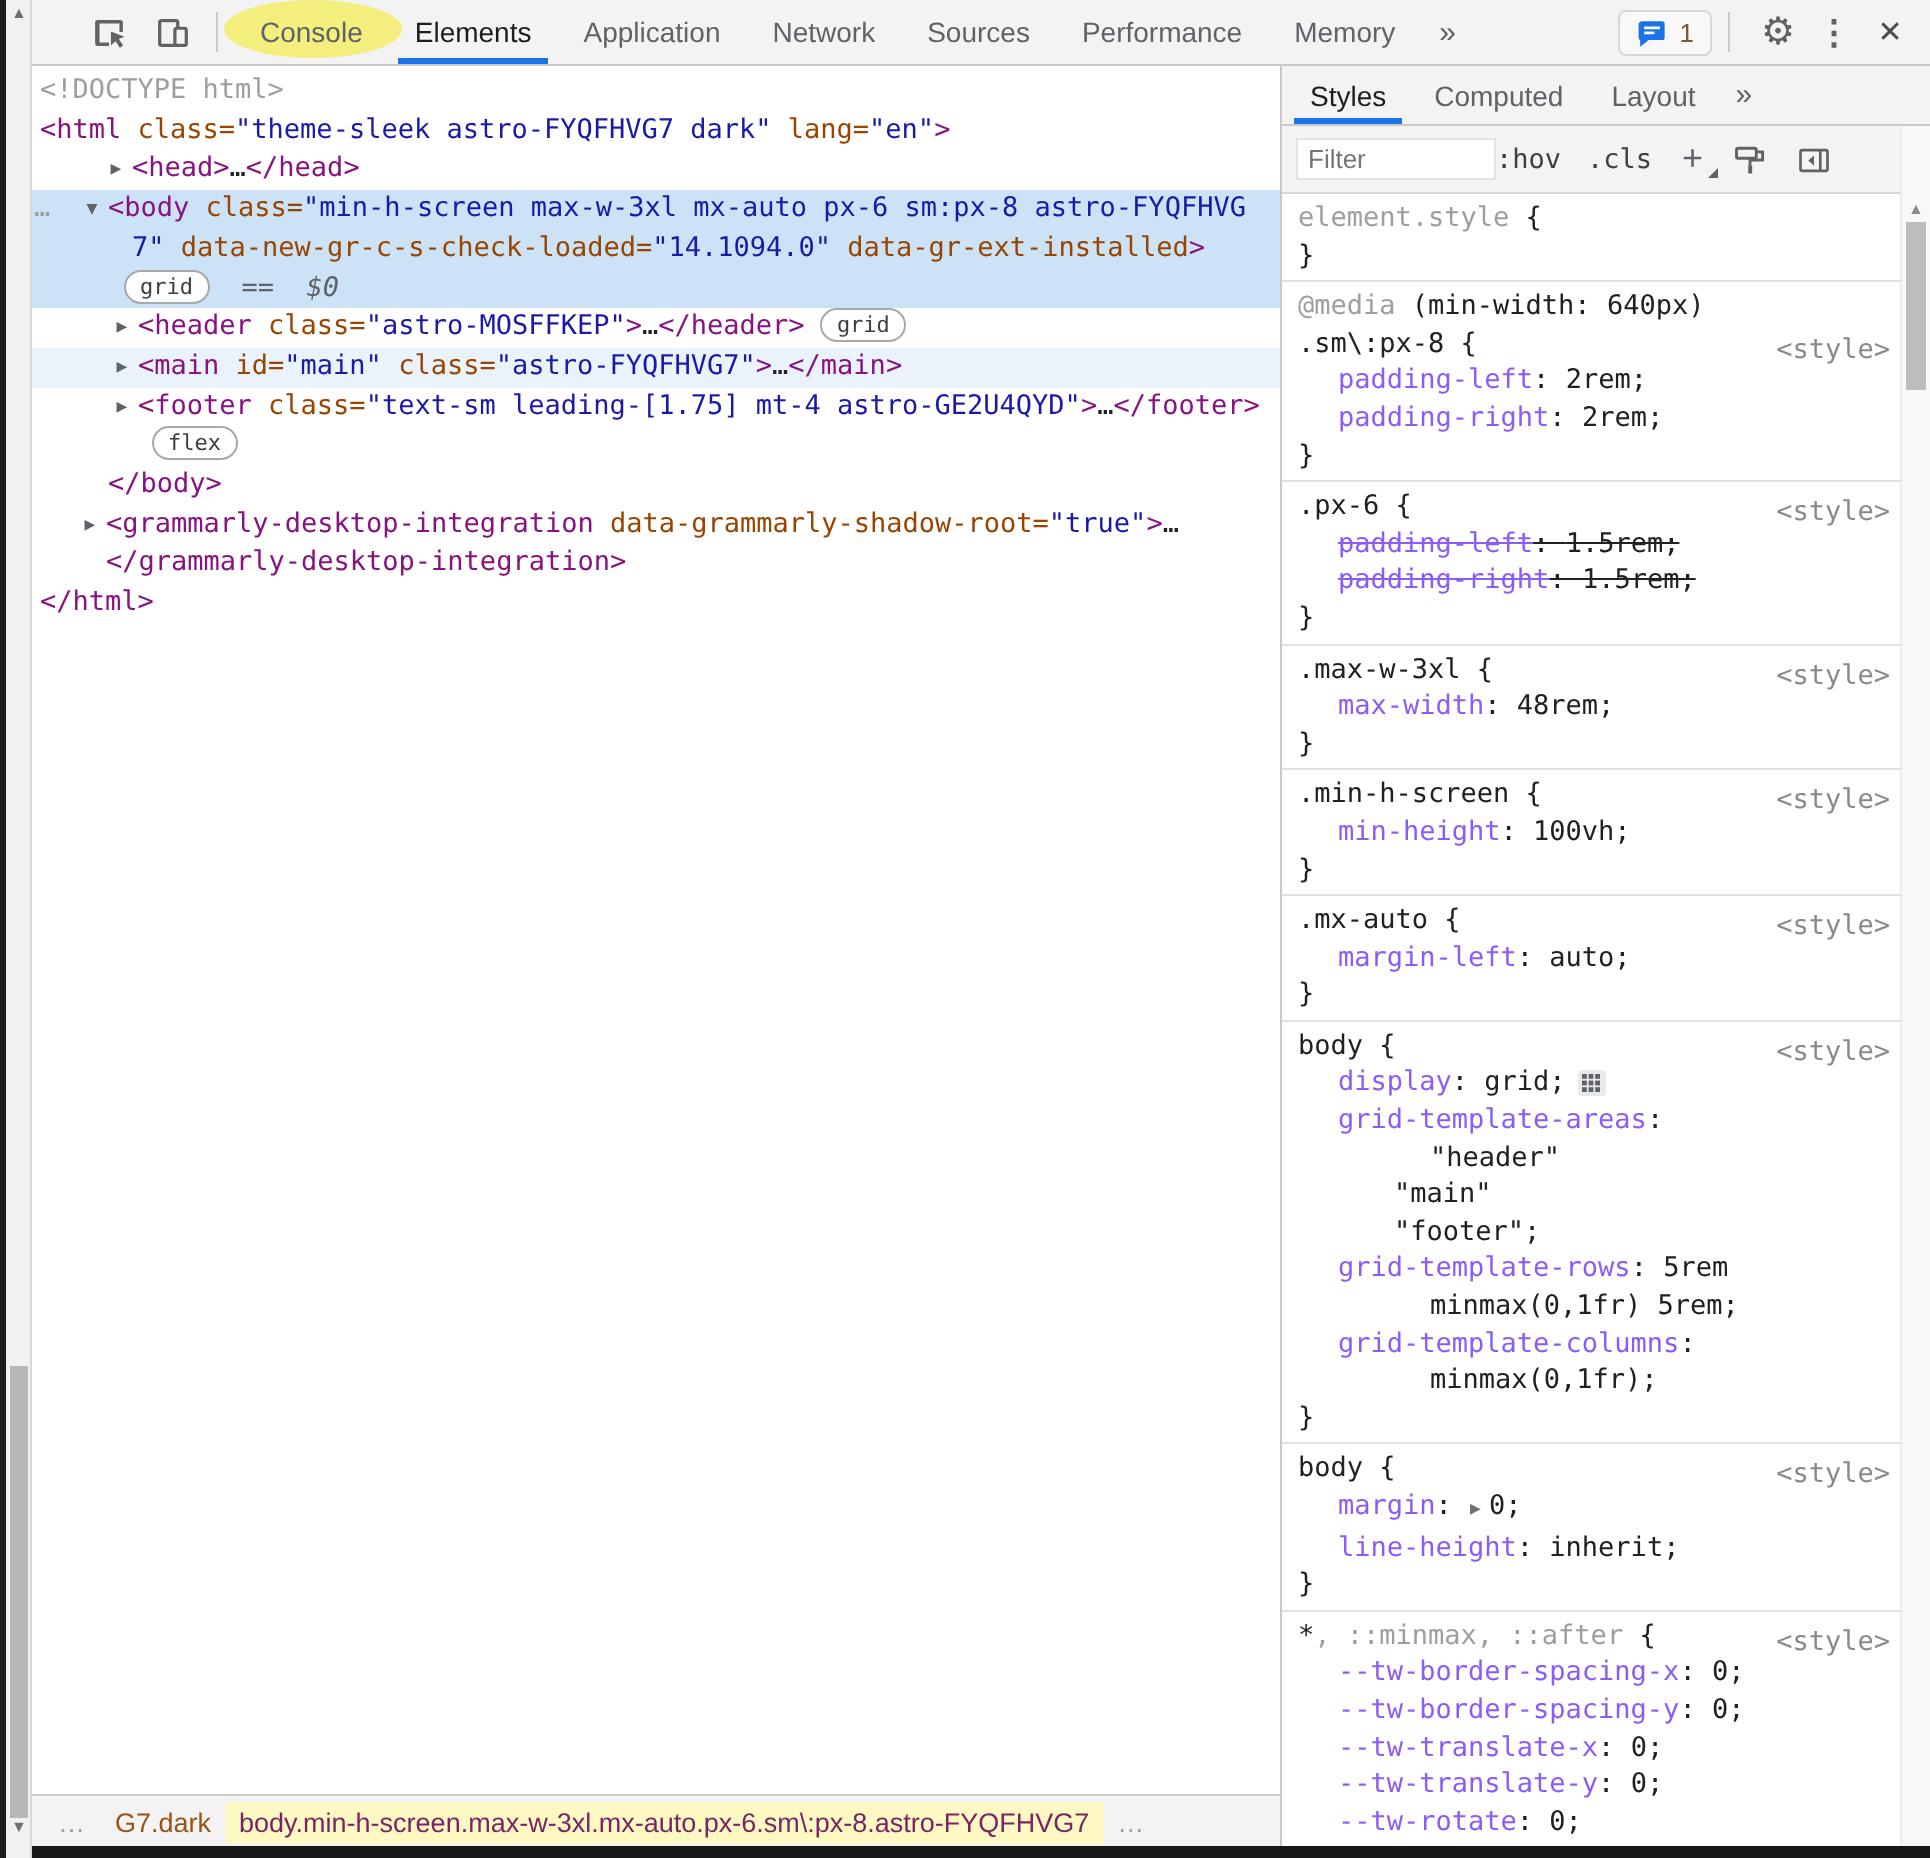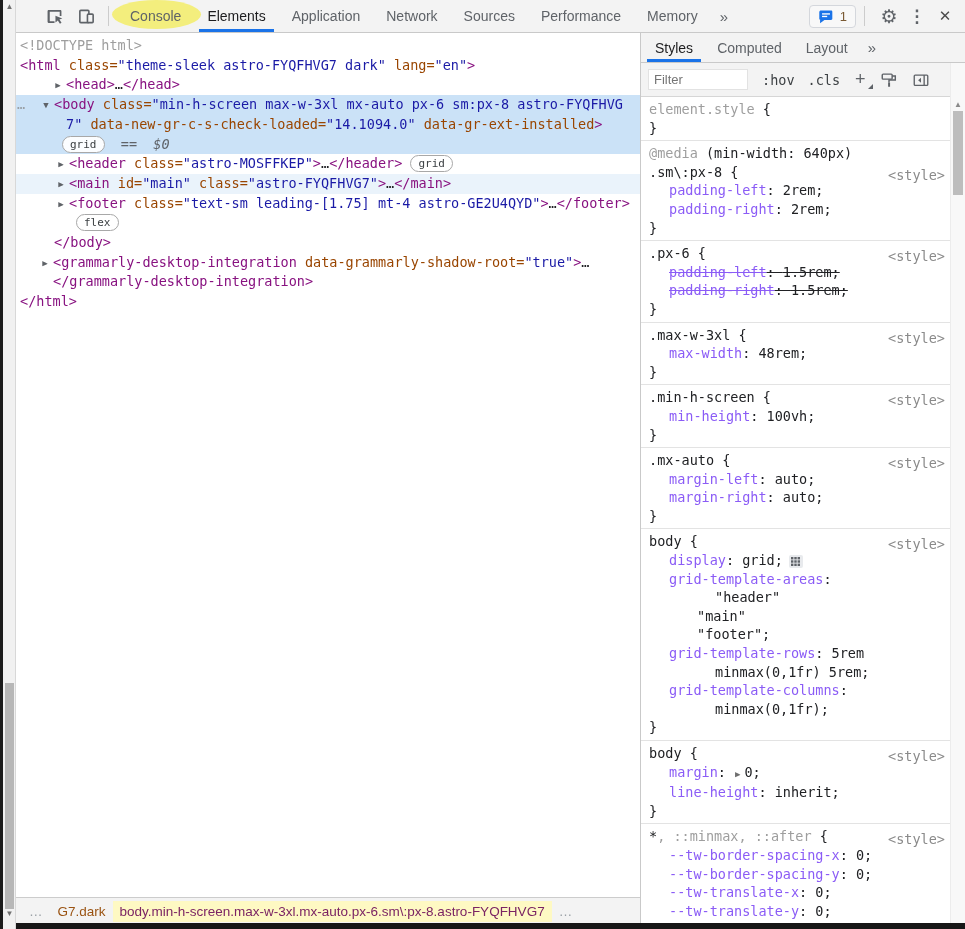--- a/index.html
+++ b/index.html
@@ -71,21 +71,21 @@
   
   #styles-panel { position:absolute; left:625px; right:0; top:0; bottom:0; background:#fff; }
   #styles-tabs-bar { height:30px; background:#f3f3f3; border-bottom:1px solid #c9c9c9; display:flex; align-items:center; padding-left:2px; }
   #styles-tabs { display:flex; height:100%; }
   #styles-tabs .tab { position:relative; height:100%; display:flex; align-items:center; padding:0 12px; font-size:14px; color:#5f6368; cursor:pointer; }
   #styles-tabs .tab.active { color:#1d1d1f; }
   #styles-tabs .tab.active::after { content:""; position:absolute; left:4px; right:4px; bottom:0; height:3px; background:#1a73e8; }
   #styles-tabs .tab.chev { padding:0 8px; font-size:15px; }
   #styles-toolbar { height:34px; background:#f3f3f3; border-bottom:1px solid #d6d6d6; display:flex; align-items:center; padding:0 7px; }
   #filter-input { width:100px; height:21px; border:1px solid #e2e2e2; background:#fff; font-size:13px; padding:0 5px; color:#7f1d1d;
-                  font-family:"Liberation Sans", sans-serif; outline:none; margin-right:14px; }
+                  font-family:"Liberation Sans", sans-serif; outline:none; margin-right:0; }
   #filter-input::placeholder { color:#757575; }
   .tgl { font-size:13.5px; color:#3c4043; margin-right:13px; cursor:pointer; font-family:"DejaVu Sans Mono", monospace; }
   #plus-btn { position:relative; font-size:18px; color:#5f6368; margin:0 12px 0 2px; cursor:pointer; }
   #plus-btn::after { content:""; position:absolute; right:-7px; bottom:1px; border-style:solid; border-width:0 0 5px 5px; border-color:transparent transparent #5f6368 transparent; }
   .svg-btn { width:22px; height:22px; display:flex; align-items:center; justify-content:center; cursor:pointer; margin-right:10px; }
 
   #style-sections { position:absolute; top:64px; left:0; right:15px; bottom:0; overflow:hidden;
                     font-family:"DejaVu Sans Mono", monospace; font-size:13.5px; line-height:18.6px; }
   .sec { position:relative; padding:3px 0; border-top:1px solid #e3e3e3; }
   .sec:first-child { border-top:none; }
@@ -267,21 +267,20 @@
               <div class="line">}</div>
             </div>
             <div class="sec">
               <div class="line selector-line"><span class="sel-dark">.min-h-screen</span><span class="sel-dark"> {</span><span class="src">&lt;style&gt;</span></div>
               <div class="line prop"><span class="pname">min-height</span><span class="pval">: </span><span class="pval">100vh;</span></div>
               <div class="line">}</div>
             </div>
             <div class="sec">
               <div class="line selector-line"><span class="sel-dark">.mx-auto</span><span class="sel-dark"> {</span><span class="src">&lt;style&gt;</span></div>
               <div class="line prop"><span class="pname">margin-left</span><span class="pval">: </span><span class="pval">auto;</span></div>
-              <div class="line prop"><span class="pname">margin-right</span><span class="pval">: </span><span class="pval">auto;</span></div>
               <div class="line">}</div>
             </div>
             <div class="sec">
               <div class="line selector-line"><span class="sel-dark">body</span><span class="sel-dark"> {</span><span class="src">&lt;style&gt;</span></div>
               <div class="line prop"><span class="pname">display</span><span class="pval">: </span><span class="pval">grid;</span><span class="grid-badge-icon"><svg width="9" height="9" viewBox="0 0 9 9">
                     <rect x="0" y="0" width="2.4" height="2.4" fill="#5f6368"></rect>
                     <rect x="3.3" y="0" width="2.4" height="2.4" fill="#5f6368"></rect>
                     <rect x="6.6" y="0" width="2.4" height="2.4" fill="#5f6368"></rect>
                     <rect x="0" y="3.3" width="2.4" height="2.4" fill="#5f6368"></rect>
                     <rect x="3.3" y="3.3" width="2.4" height="2.4" fill="#5f6368"></rect>

